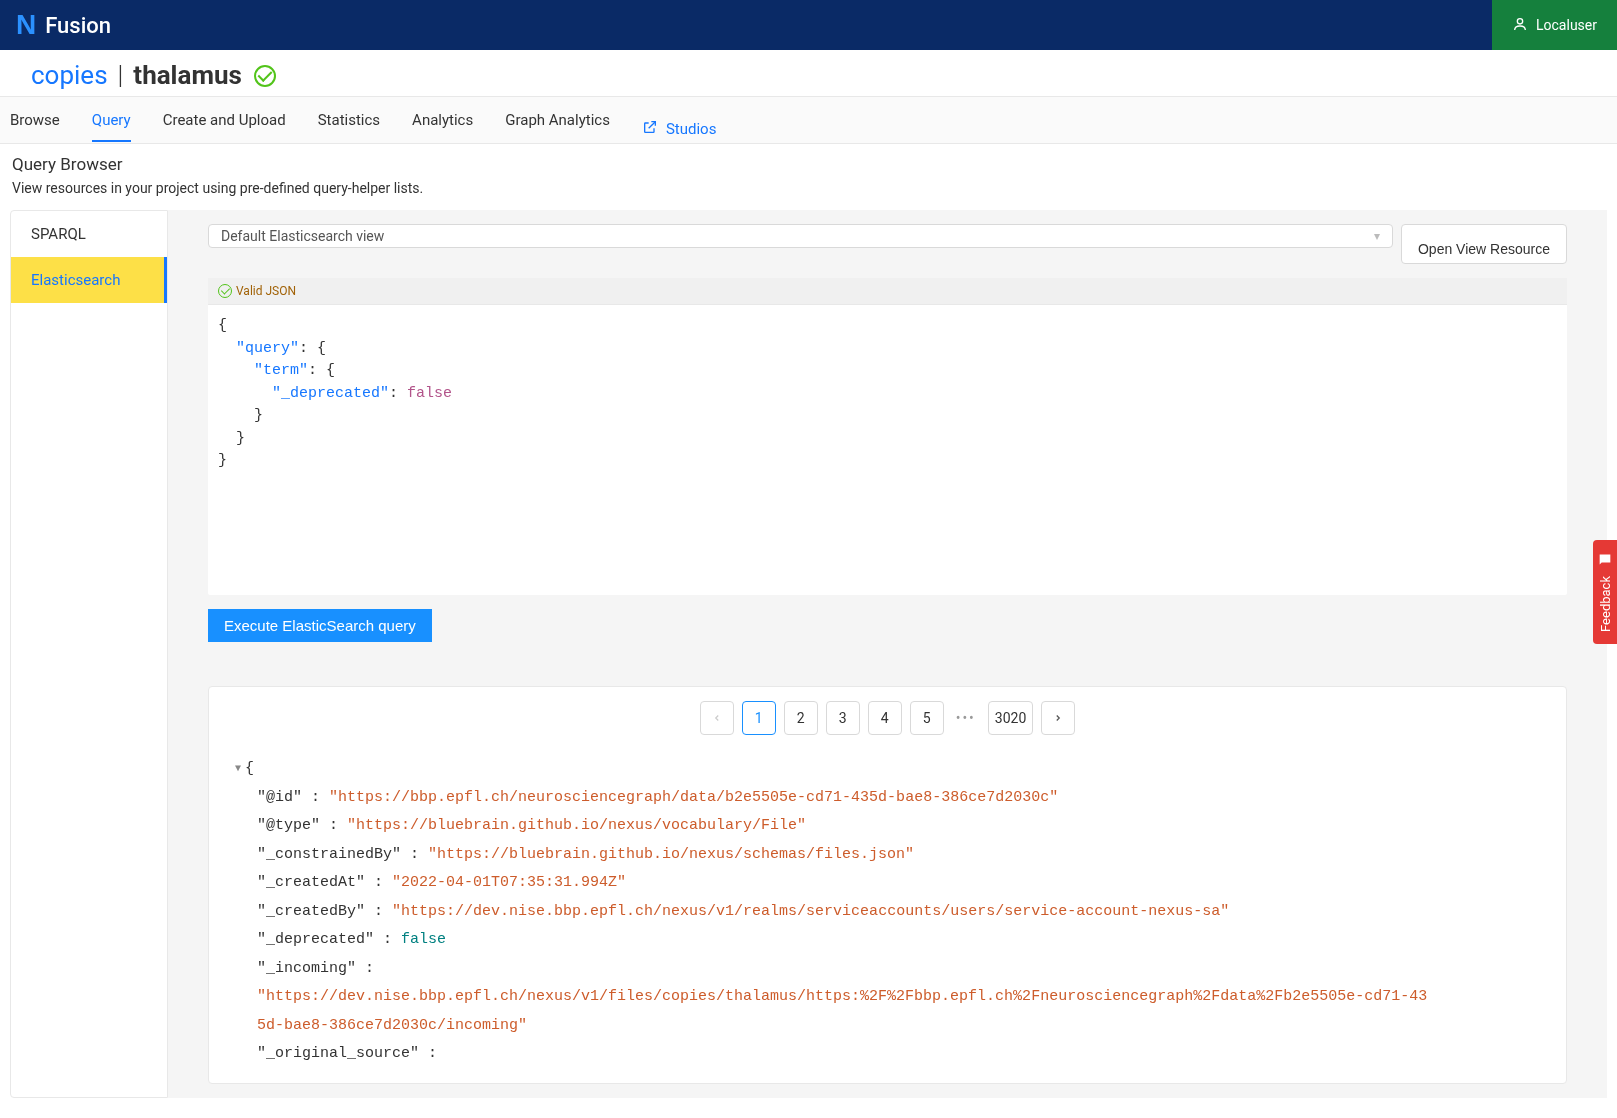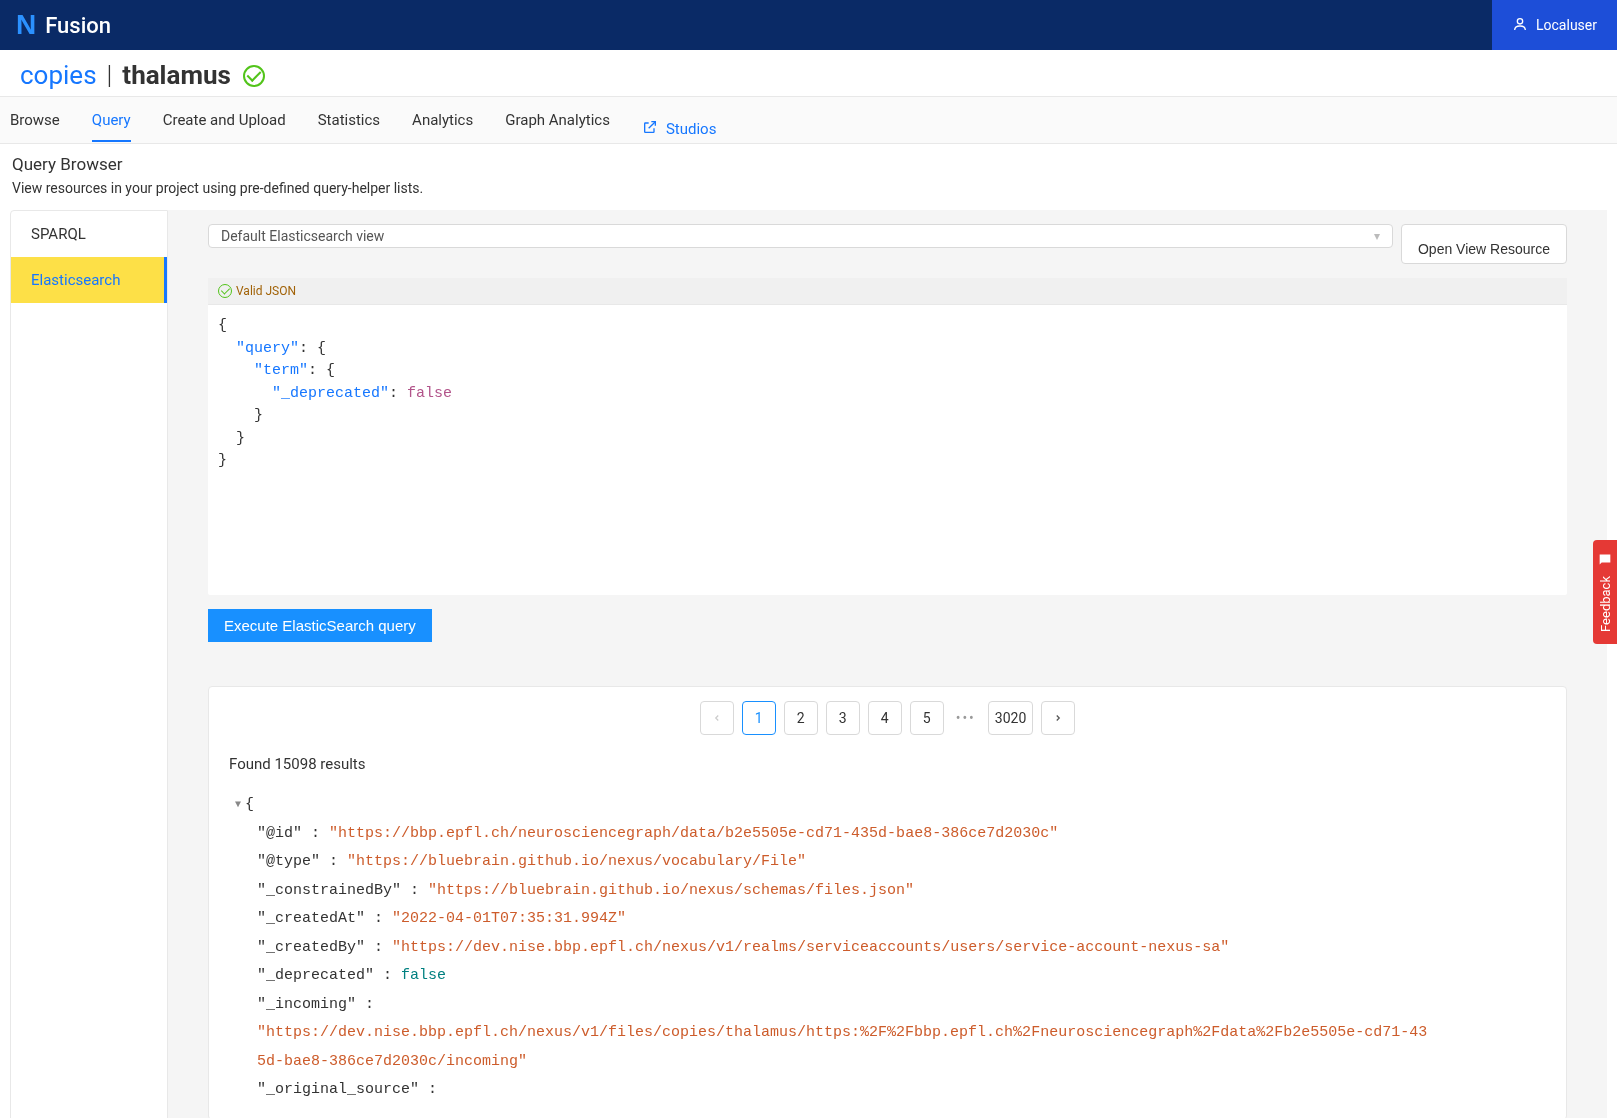--- a/index.html
+++ b/index.html
@@ -27,33 +27,33 @@
   .header-left { display: flex; align-items: center; gap: 10px; }
   .logo {
     font-size: 28px;
     font-weight: 800;
     color: #2b91ff;
     font-family: Arial, sans-serif;
     letter-spacing: -1px;
   }
   .app-name { font-size: 22px; font-weight: 500; color: #fff; }
   .header-right {
-    background: #1d4ed8;
+    background: #15803d;
     height: 50px;
     display: flex;
     align-items: center;
     padding: 0 20px;
     gap: 8px;
     color: #fff;
   }
   .user-icon svg { width: 16px; height: 16px; }
 
   
   .breadcrumb-row {
-    padding: 10px 20px 6px;
+    padding: 10px 31px 6px;
     display: flex;
     align-items: center;
     gap: 6px;
     font-size: 26px;
   }
   .breadcrumb-row .b1 { color: #1677ff; font-weight: 400; }
   .breadcrumb-row .sep { color: #333; margin: 0 4px; font-weight: 300; }
   .breadcrumb-row .b2 { color: #333; font-weight: 700; }
   .status-check {
     width: 22px; height: 22px;
@@ -398,21 +398,20 @@
           <div class="pag-btn">5</div>
           <div class="pag-ellipsis">•••</div>
           <div class="pag-btn">3020</div>
           <div class="pag-btn">
             <svg width="10" height="10" viewBox="0 0 24 24" fill="none" stroke="#555" stroke-width="3">
                 <path d="M9 18l6-6-6-6"></path>
               </svg>
           </div>
         </div>
 
-        <div class="found">Found 15098 results</div>
 
         <div class="json-result">
           <div><span class="disclosure">▼</span><span>{</span></div>
           <div class="kv"><span class="k">"@id"</span> : <span class="v-str">"https://bbp.epfl.ch/neurosciencegraph/data/b2e5505e-cd71-435d-bae8-386ce7d2030c"</span></div>
           <div class="kv"><span class="k">"@type"</span> : <span class="v-str">"https://bluebrain.github.io/nexus/vocabulary/File"</span></div>
           <div class="kv"><span class="k">"_constrainedBy"</span> : <span class="v-str">"https://bluebrain.github.io/nexus/schemas/files.json"</span></div>
           <div class="kv"><span class="k">"_createdAt"</span> : <span class="v-str">"2022-04-01T07:35:31.994Z"</span></div>
           <div class="kv"><span class="k">"_createdBy"</span> : <span class="v-str">"https://dev.nise.bbp.epfl.ch/nexus/v1/realms/serviceaccounts/users/service-account-nexus-sa"</span></div>
           <div class="kv"><span class="k">"_deprecated"</span> : <span class="v-bool">false</span></div>
           <div class="kv"><span class="k">"_incoming"</span> :</div>

